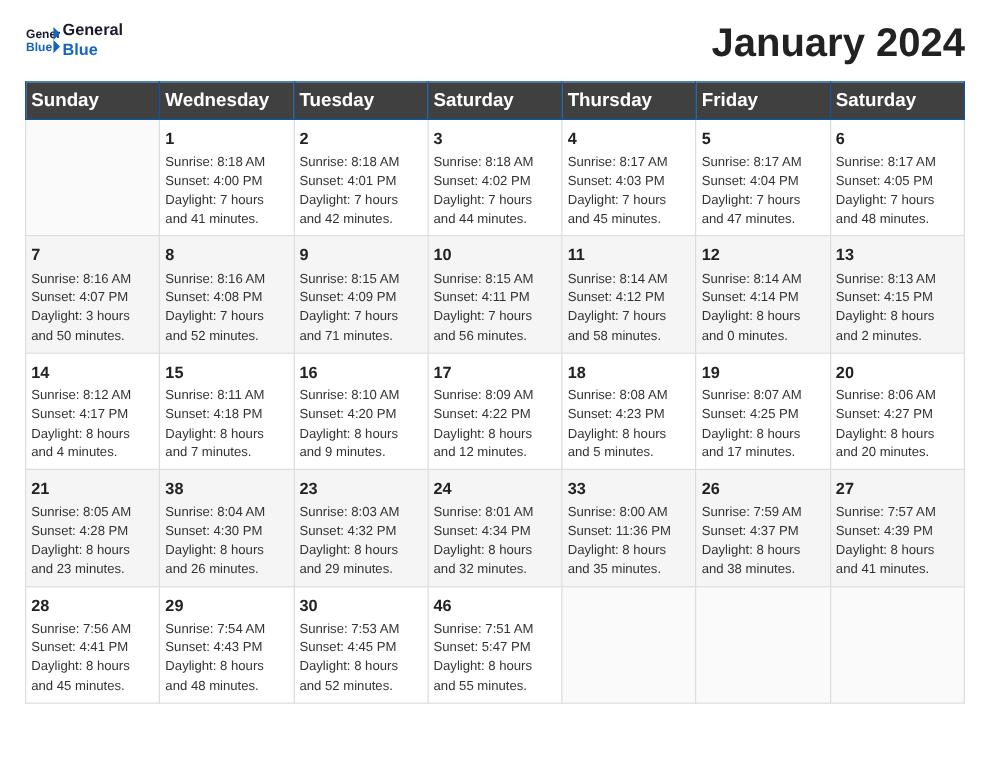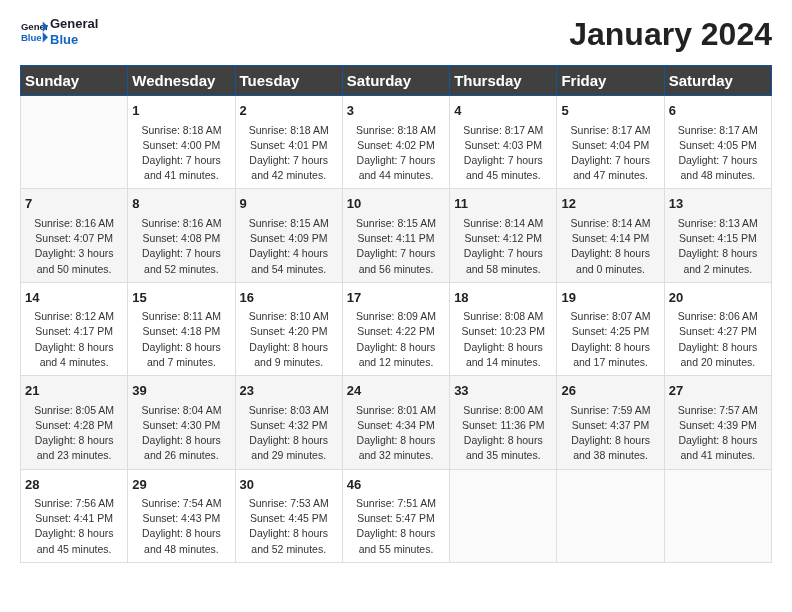--- a/index.html
+++ b/index.html
@@ -67,21 +67,20 @@
       font-weight: bold;
       font-size: 13px;
       color: #222;
       display: block;
       margin-bottom: 2px;
     }
     .day-info {
       font-size: 10.5px;
       color: #333;
       line-height: 1.45;
-      text-align: center;
     }
     tbody tr:nth-child(odd) { background: #fff; }
     tbody tr:nth-child(even) { background: #f5f5f5; }
     .empty { background: #fafafa; }
   </style>
 </head>
 <body>
 
 <div class="header-section">
   <div class="logo">
@@ -144,21 +143,21 @@
         <td>
           <span class="day-number">7</span>
           <div class="day-info"><span>Sunrise: 8:16 AM</span><br><span>Sunset: 4:07 PM</span><br><span>Daylight: 3 hours and 50 minutes.</span></div>
         </td>
         <td>
           <span class="day-number">8</span>
           <div class="day-info"><span>Sunrise: 8:16 AM</span><br><span>Sunset: 4:08 PM</span><br><span>Daylight: 7 hours and 52 minutes.</span></div>
         </td>
         <td>
           <span class="day-number">9</span>
-          <div class="day-info"><span>Sunrise: 8:15 AM</span><br><span>Sunset: 4:09 PM</span><br><span>Daylight: 4 hours and 54 minutes.</span></div>
+          <div class="day-info"><span>Sunrise: 8:15 AM</span><br><span>Sunset: 4:09 PM</span><br><span>Daylight: 7 hours and 71 minutes.</span></div>
         </td>
         <td>
           <span class="day-number">10</span>
           <div class="day-info"><span>Sunrise: 8:15 AM</span><br><span>Sunset: 4:11 PM</span><br><span>Daylight: 7 hours and 56 minutes.</span></div>
         </td>
         <td>
           <span class="day-number">11</span>
           <div class="day-info"><span>Sunrise: 8:14 AM</span><br><span>Sunset: 4:12 PM</span><br><span>Daylight: 7 hours and 58 minutes.</span></div>
         </td>
         <td>
@@ -182,38 +181,38 @@
         <td>
           <span class="day-number">16</span>
           <div class="day-info"><span>Sunrise: 8:10 AM</span><br><span>Sunset: 4:20 PM</span><br><span>Daylight: 8 hours and 9 minutes.</span></div>
         </td>
         <td>
           <span class="day-number">17</span>
           <div class="day-info"><span>Sunrise: 8:09 AM</span><br><span>Sunset: 4:22 PM</span><br><span>Daylight: 8 hours and 12 minutes.</span></div>
         </td>
         <td>
           <span class="day-number">18</span>
-          <div class="day-info"><span>Sunrise: 8:08 AM</span><br><span>Sunset: 10:23 PM</span><br><span>Daylight: 8 hours and 14 minutes.</span></div>
+          <div class="day-info"><span>Sunrise: 8:08 AM</span><br><span>Sunset: 4:23 PM</span><br><span>Daylight: 8 hours and 5 minutes.</span></div>
         </td>
         <td>
           <span class="day-number">19</span>
           <div class="day-info"><span>Sunrise: 8:07 AM</span><br><span>Sunset: 4:25 PM</span><br><span>Daylight: 8 hours and 17 minutes.</span></div>
         </td>
         <td>
           <span class="day-number">20</span>
           <div class="day-info"><span>Sunrise: 8:06 AM</span><br><span>Sunset: 4:27 PM</span><br><span>Daylight: 8 hours and 20 minutes.</span></div>
         </td>
       </tr>
       <tr>
         <td>
           <span class="day-number">21</span>
           <div class="day-info"><span>Sunrise: 8:05 AM</span><br><span>Sunset: 4:28 PM</span><br><span>Daylight: 8 hours and 23 minutes.</span></div>
         </td>
         <td>
-          <span class="day-number">39</span>
+          <span class="day-number">38</span>
           <div class="day-info"><span>Sunrise: 8:04 AM</span><br><span>Sunset: 4:30 PM</span><br><span>Daylight: 8 hours and 26 minutes.</span></div>
         </td>
         <td>
           <span class="day-number">23</span>
           <div class="day-info"><span>Sunrise: 8:03 AM</span><br><span>Sunset: 4:32 PM</span><br><span>Daylight: 8 hours and 29 minutes.</span></div>
         </td>
         <td>
           <span class="day-number">24</span>
           <div class="day-info"><span>Sunrise: 8:01 AM</span><br><span>Sunset: 4:34 PM</span><br><span>Daylight: 8 hours and 32 minutes.</span></div>
         </td>

